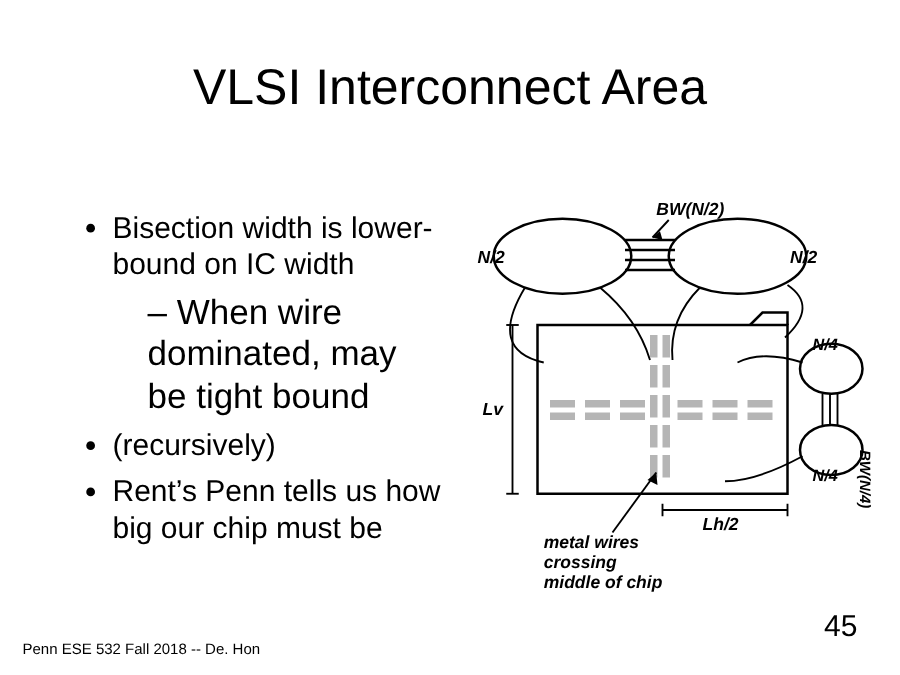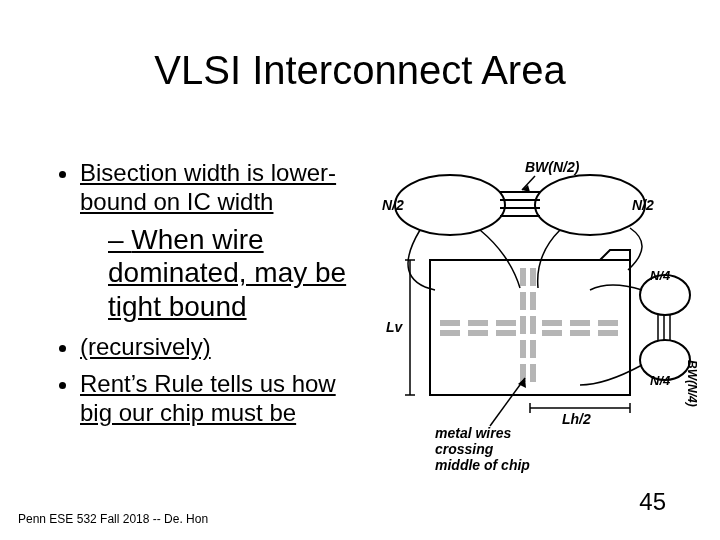--- a/index.html
+++ b/index.html
@@ -30,23 +30,22 @@
   .body {
     position: absolute;
     top: 155px;
     left: 48px;
     width: 320px;
     font-size: 24px;
     line-height: 1.2;
   }
   ul.top {
     list-style: disc;
-    margin: 4px;
+    margin: 14px;
     padding-left: 28px;
-    text-decoration: underline;
   }
   ul.top > li {
     margin-bottom: 8px;
   }
   ul.sub {
     list-style: none;
     margin: 6px 0 10px 0;
     padding-left: 28px;
     font-size: 28px;
   }
@@ -56,21 +55,21 @@
   .footer {
     position: absolute;
     bottom: 14px;
     left: 18px;
     font-size: 12px;
     color: #000;
   }
   .pagenum {
     position: absolute;
     bottom: 24px;
-    right: 54px;
+    right: 34px;
     font-size: 24px;
   }
   .diagram {
     position: absolute;
     top: 160px;
     left: 380px;
     width: 320px;
     height: 320px;
     font-style: italic;
   }
@@ -84,21 +83,21 @@
 
   <div class="body">
     <ul class="top">
       <li>
         <span>Bisection width is lower-bound on IC width</span>
         <ul class="sub">
           <li>When wire dominated, may be tight bound</li>
         </ul>
       </li>
       <li>(recursively)</li>
-      <li>Rent’s Rule tells us how big our chip must be</li>
+      <li>Rent’s Penn tells us how big our chip must be</li>
     </ul>
   </div>
 
   <div class="diagram">
     <svg viewBox="0 0 320 320" width="320" height="320">
 
       <ellipse cx="70" cy="45" rx="55" ry="30" fill="none" stroke="#000" stroke-width="2"></ellipse>
       <ellipse cx="210" cy="45" rx="55" ry="30" fill="none" stroke="#000" stroke-width="2"></ellipse>
 
       <line x1="120" y1="32" x2="160" y2="32" stroke="#000" stroke-width="2"></line>

